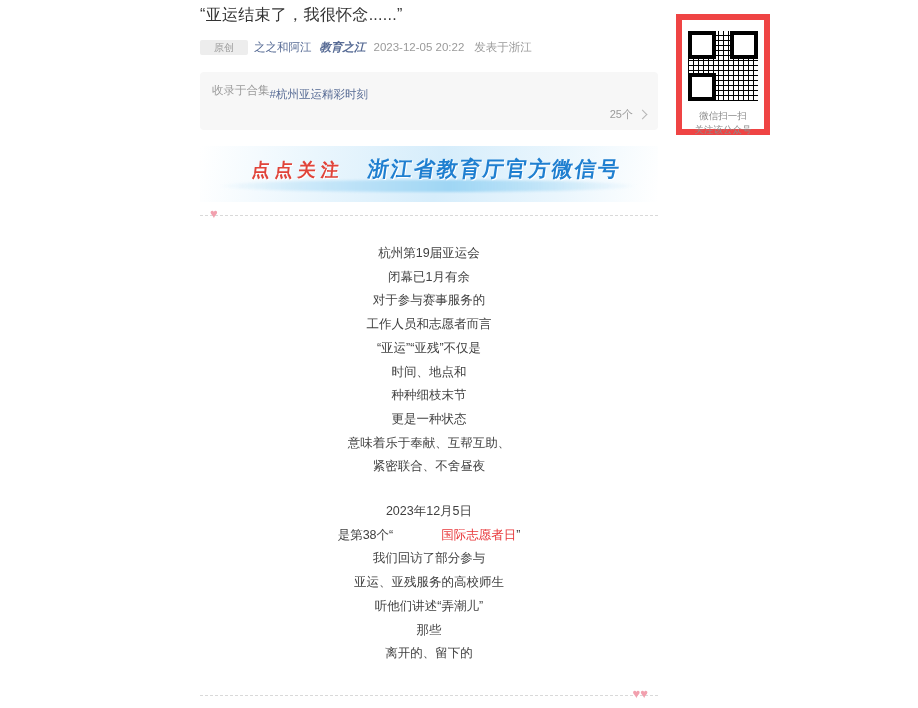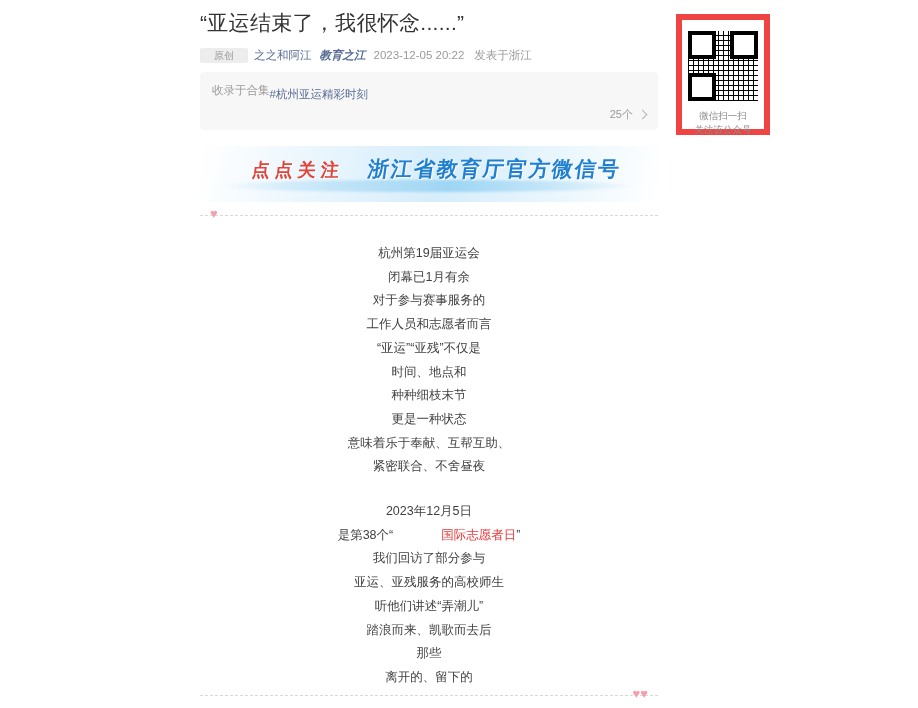--- a/index.html
+++ b/index.html
@@ -17,24 +17,24 @@
   }
 
   
   .article {
     position: absolute;
     left: 200px;
     top: 0;
     width: 460px;
   }
   .title {
-    font-size: 21px;
+    font-size: 16px;
     color: #333333;
     line-height: 22px;
-    padding-top: 12px;
+    padding-top: 4px;
     letter-spacing: 0.3px;
   }
   .meta-row {
     display: flex;
     align-items: center;
     margin-top: 13px;
     font-size: 11.5px;
     color: #9a9a9a;
     line-height: 16px;
   }
@@ -300,21 +300,20 @@
     <p>种种细枝末节</p>
     <p>更是一种状态</p>
     <p>意味着乐于奉献、互帮互助、</p>
     <p>紧密联合、不舍昼夜</p>
     <div class="gap"></div>
     <p>2023年12月5日</p>
     <p><span>是第38个“</span><span class="hl-red">国际志愿者日</span><span>”</span></p>
     <p>我们回访了部分参与</p>
     <p>亚运、亚残服务的高校师生</p>
     <p>听他们讲述“弄潮儿”</p>
-    <p>踏浪而来、凯歌而去后</p>
     <p>那些</p>
     <p>离开的、留下的</p>
   </div>
 </div>
 
 <div class="bottom-divider">
   <div class="dot-line"></div>
   <div class="heart-right">♥♥</div>
 </div>
 

